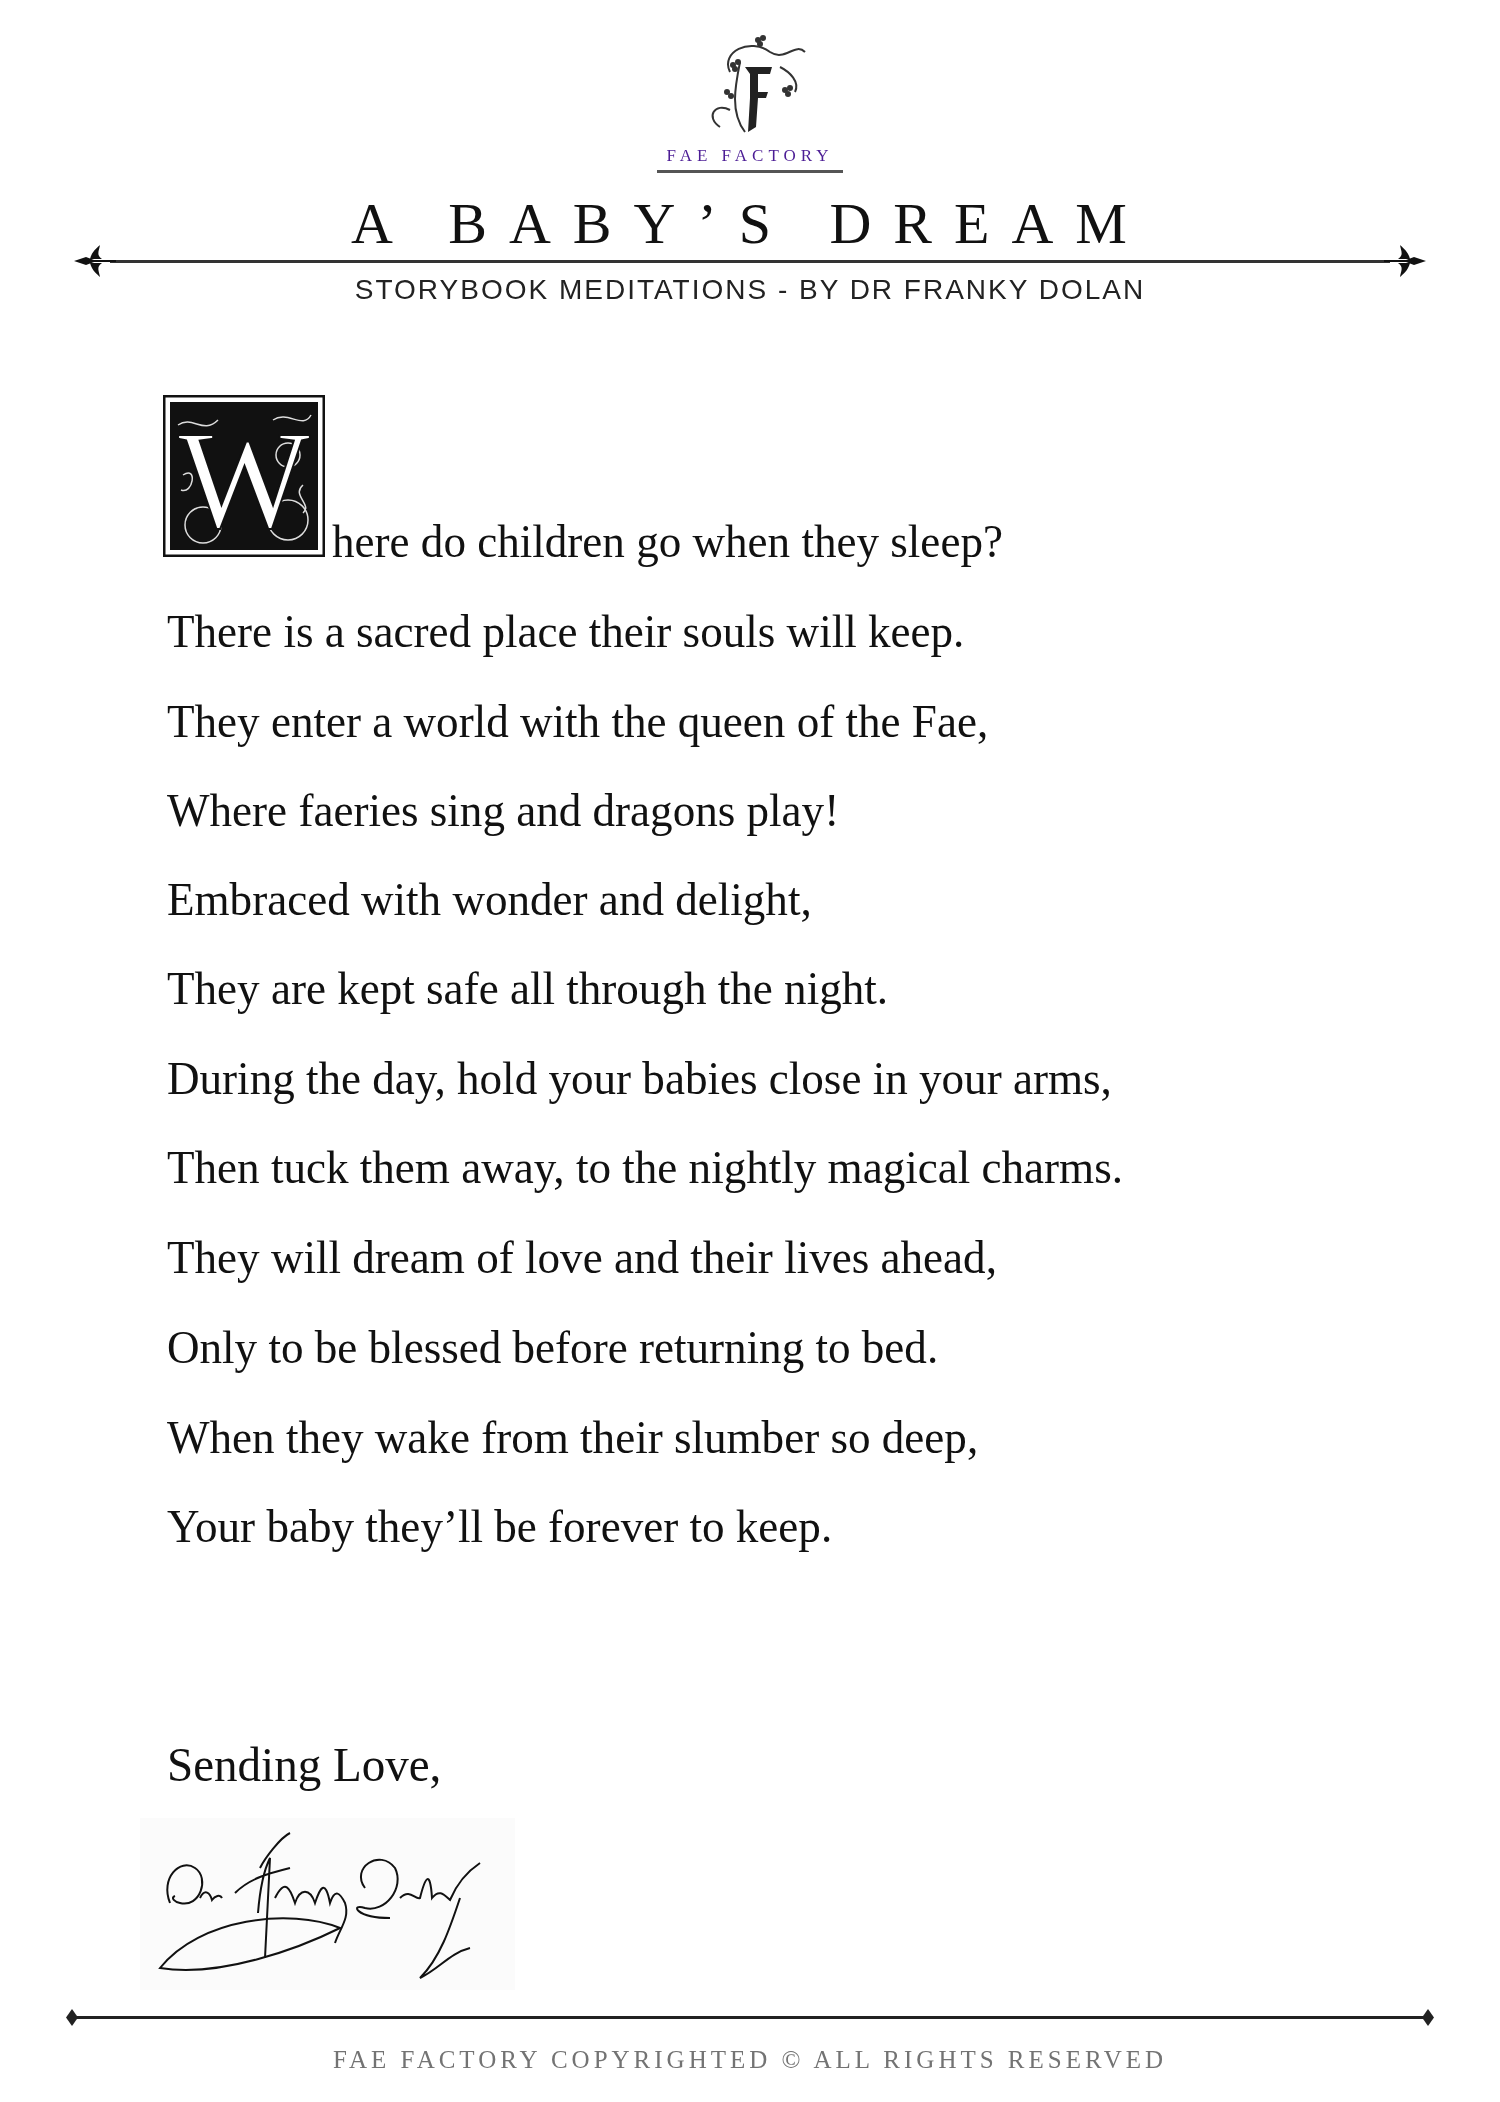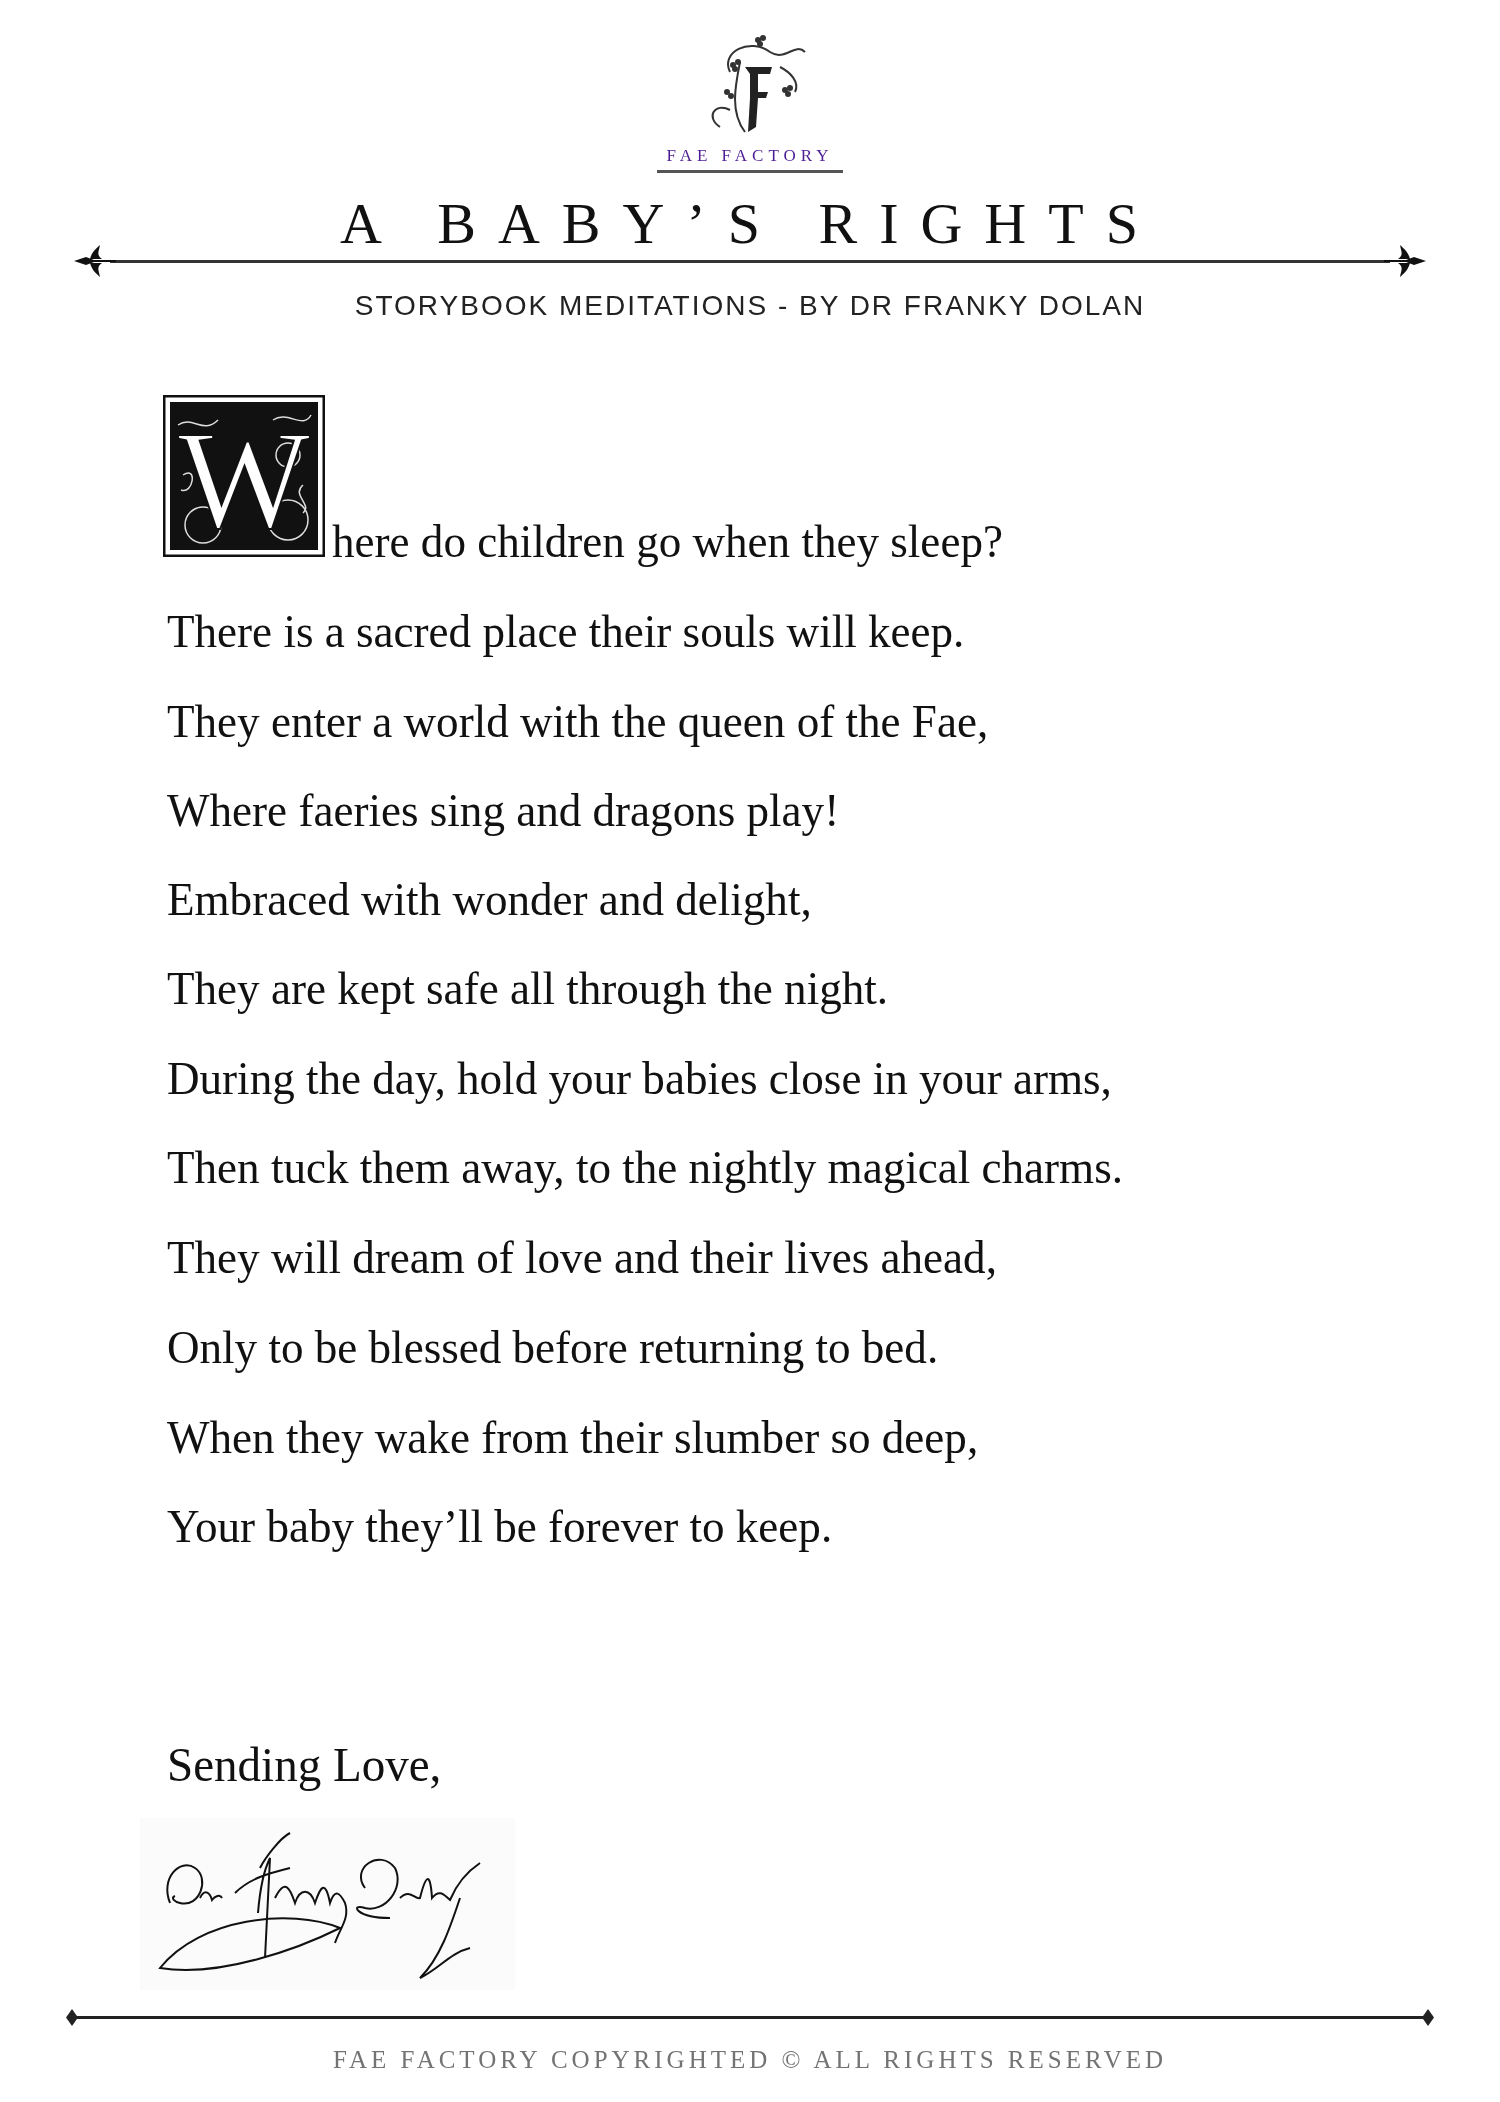--- a/index.html
+++ b/index.html
@@ -5,21 +5,21 @@
   html, body { margin:0; padding:0; background:#fff; }
   body { width:1500px; height:2102px; position:relative; overflow:hidden; font-family:"DejaVu Serif", serif; color:#111; }
   .abs { position:absolute; }
   #logo { left:700px; top:32px; width:112px; height:110px; }
   #brand { left:600px; top:146px; width:300px; text-align:center; font-family:"Liberation Serif", serif; font-size:17px; letter-spacing:5px; color:#4c1d95; }
   #brand-rule { left:657px; top:170px; width:186px; height:3px; background:#555; }
   #title { left:0; top:190px; width:1500px; text-align:center; font-family:"Liberation Serif", serif; font-size:58px; letter-spacing:22px; color:#111; }
   #title-rule { left:110px; top:260px; width:1280px; height:3px; background:#333; }
   #orn-left { left:72px; top:243px; width:45px; height:36px; }
   #orn-right { left:1383px; top:243px; width:45px; height:36px; }
-  #subtitle { left:0; top:274px; width:1500px; text-align:center; font-family:"Liberation Sans", sans-serif; font-size:28px; letter-spacing:2px; color:#222;margin-top:16px; }
+  #subtitle { left:0; top:274px; width:1500px; text-align:center; font-family:"Liberation Sans", sans-serif; font-size:28px; letter-spacing:2px; color:#222; }
   #dropcap { left:163px; top:395px; width:162px; height:162px; }
   .line { position:absolute; left:167px; font-family:"Liberation Serif", serif; font-size:46px; line-height:46px; color:#111; white-space:nowrap; transform:scaleX(0.98); transform-origin:left; }
   #signoff { left:167px; font-family:"Liberation Serif", serif; font-size:48px; }
   #signature { left:140px; top:1818px; width:375px; height:172px; background:#fbfbfb; }
   #footer-rule { left:75px; top:2016px; width:1350px; height:3px; background:#222; }
   #d-left { left:66px; top:2009px; width:12px; height:17px; }
   #d-right { left:1422px; top:2009px; width:12px; height:17px; }
   #footer { left:0; top:2046px; width:1500px; text-align:center; font-family:"Liberation Serif", serif; font-size:25px; letter-spacing:4px; color:#737373; }
 </style>
 </head>
@@ -45,21 +45,21 @@
         <circle cx="90" cy="56" r="3"></circle>
         <circle cx="88" cy="62" r="3"></circle>
       <circle cx="27" cy="60" r="3"></circle>
         <circle cx="31" cy="64" r="3"></circle>
     </g>
   </svg>
 </div>
 <div class="abs" id="brand">FAE FACTORY</div>
 <div class="abs" id="brand-rule"></div>
 
-<div class="abs" id="title">A BABY’S RIGHTS</div>
+<div class="abs" id="title">A BABY’S DREAM</div>
 <div class="abs" id="title-rule"></div>
 <div class="abs" id="orn-left">
   <svg width="45" height="36" viewBox="0 0 45 36">
     <path d="M2 18 L14 14 L22 17 L44 17 L44 19 L22 19 L14 22 Z" fill="#111"></path>
     <path d="M18 16 C20 8, 26 4, 28 2 C27 8, 24 12, 30 16 Z" fill="#111"></path>
     <path d="M18 20 C20 28, 26 32, 28 34 C27 28, 24 24, 30 20 Z" fill="#111"></path>
   </svg>
 </div>
 <div class="abs" id="orn-right">
   <svg width="45" height="36" viewBox="0 0 45 36">

